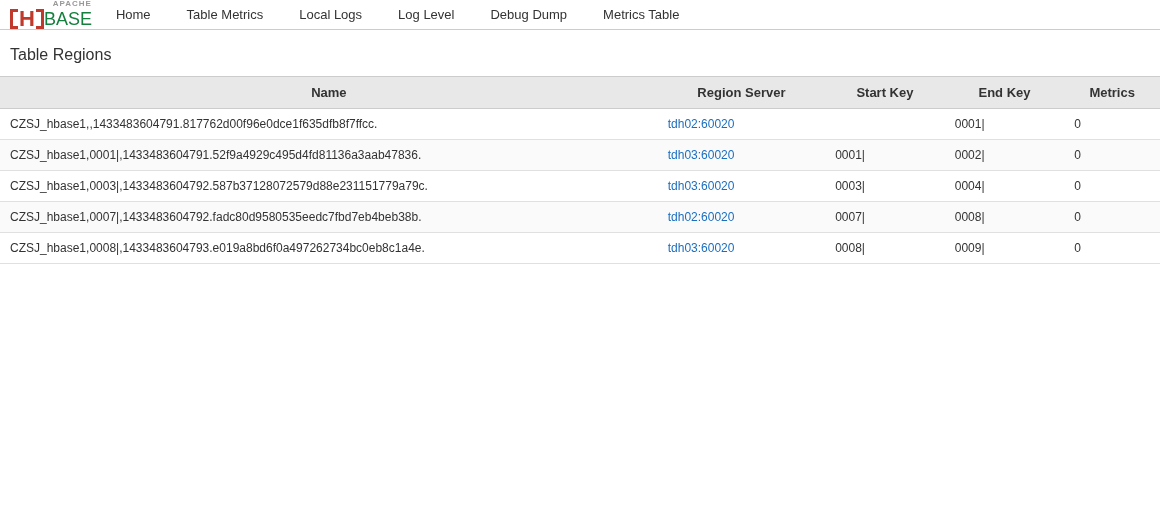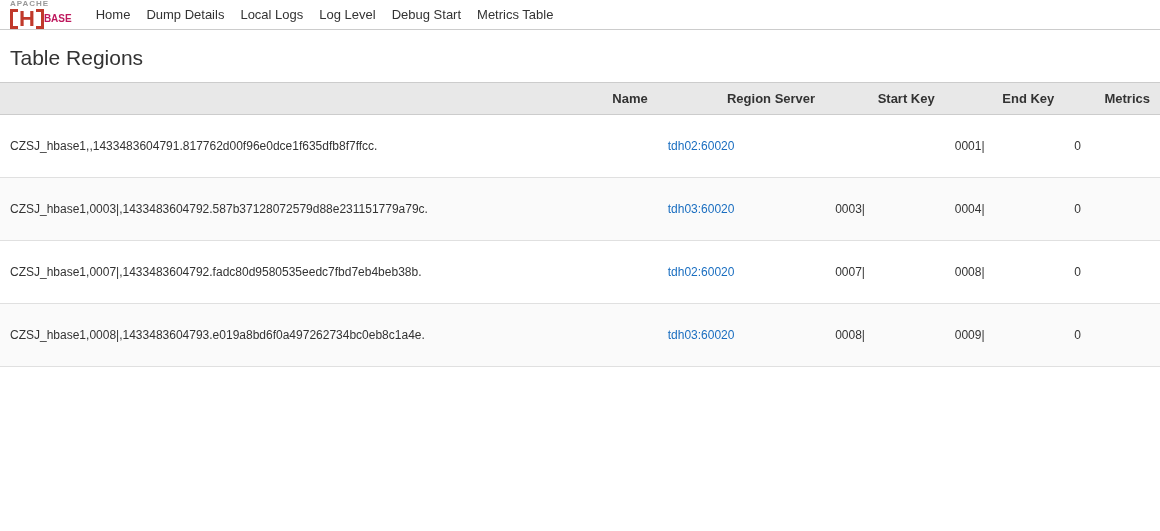--- a/index.html
+++ b/index.html
@@ -30,77 +30,77 @@
       display: flex;
       align-items: center;
     }
     .logo-h {
       font-size: 22px;
       font-weight: bold;
       color: #c0392b;
       line-height: 1;
     }
     .logo-base {
-      font-size: 10px;
-      font-weight: bold;
-      color: #be185d;
+      font-size: 18px;
+      font-weight: normal;
+      color: #15803d;
       line-height: 1;
     }
     .logo-bracket-left {
       width: 8px;
       height: 20px;
       border: 3px solid #c0392b;
       border-right: none;
       margin-right: 1px;
     }
     .logo-bracket-right {
       width: 8px;
       height: 20px;
       border: 3px solid #c0392b;
       border-left: none;
       margin-left: 1px;
     }
     .nav-links {
       display: flex;
-      gap: 16px;
+      gap: 36px;
       list-style: none;
     }
     .nav-links a {
       text-decoration: none;
       color: #333;
       font-size: 13px;
     }
 
     
     .page-title {
-      font-size: 21px;
+      font-size: 16px;
       font-weight: normal;
       margin: 16px 10px 12px 10px;
       color: #333;
     }
 
     
     .data-table {
       width: 100%;
       border-collapse: collapse;
     }
     .data-table thead tr {
       background: #e8e8e8;
       border-top: 1px solid #ccc;
       border-bottom: 1px solid #ccc;
     }
     .data-table th {
       padding: 8px 10px;
-      text-align: right;
+      text-align: center;
       font-weight: bold;
       font-size: 13px;
       color: #333;
     }
     .data-table td {
-      padding: 24px 10px;
+      padding: 8px 10px;
       border-bottom: 1px solid #e0e0e0;
       font-size: 12px;
     }
     .data-table tbody tr:nth-child(even) { background: #fafafa; }
     .data-table tbody tr:nth-child(odd) { background: #fff; }
     .link-cell a {
       color: #1a6ec0;
       text-decoration: none;
       margin-top: 28px;
     }
@@ -109,36 +109,36 @@
     .col-server { width: 14%; }
     .col-startkey { width: 10%; }
     .col-endkey { width: 10%; }
     .col-requests { width: 8%; }
   </style>
 </head>
 <body>
 
 <nav class="navbar">
   <div class="logo">
-    <div style="display:flex;flex-direction:column;align-items:flex-start;margin-right:4px;">
+    <div style="display:flex;flex-direction:column;align-items:flex-end;margin-right:4px;">
       <span class="logo-apache">APACHE</span>
       <div class="logo-hbase">
         <div class="logo-bracket-left"></div>
         <span class="logo-h">H</span>
         <div class="logo-bracket-right"></div>
         <span class="logo-base">BASE</span>
       </div>
     </div>
   </div>
   <ul class="nav-links">
   <li><a href="#">Home</a></li>
-      <li><a href="#">Dump Details</a></li>
+      <li><a href="#">Table Metrics</a></li>
       <li><a href="#">Local Logs</a></li>
       <li><a href="#">Log Level</a></li>
-      <li><a href="#">Debug Start</a></li>
+      <li><a href="#">Debug Dump</a></li>
       <li><a href="#">Metrics Table</a></li>
     </ul>
 </nav>
 
 <h1 class="page-title">Table Regions</h1>
 
 <table class="data-table">
   <thead>
     <tr>
       <th class="col-name">Name</th>
@@ -147,20 +147,27 @@
       <th class="col-endkey">End Key</th>
       <th class="col-requests">Metrics</th>
     </tr>
   </thead>
   <tbody id="table-body">
   <tr>
         <td>CZSJ_hbase1,,1433483604791.817762d00f96e0dce1f635dfb8f7ffcc.</td>
         <td class="link-cell"><a href="#">tdh02:60020</a></td>
         <td></td>
         <td>0001|</td>
+        <td>0</td>
+      </tr>
+      <tr>
+        <td>CZSJ_hbase1,0001|,1433483604791.52f9a4929c495d4fd81136a3aab47836.</td>
+        <td class="link-cell"><a href="#">tdh03:60020</a></td>
+        <td>0001|</td>
+        <td>0002|</td>
         <td>0</td>
       </tr>
       <tr>
         <td>CZSJ_hbase1,0003|,1433483604792.587b37128072579d88e231151779a79c.</td>
         <td class="link-cell"><a href="#">tdh03:60020</a></td>
         <td>0003|</td>
         <td>0004|</td>
         <td>0</td>
       </tr>
       <tr>

